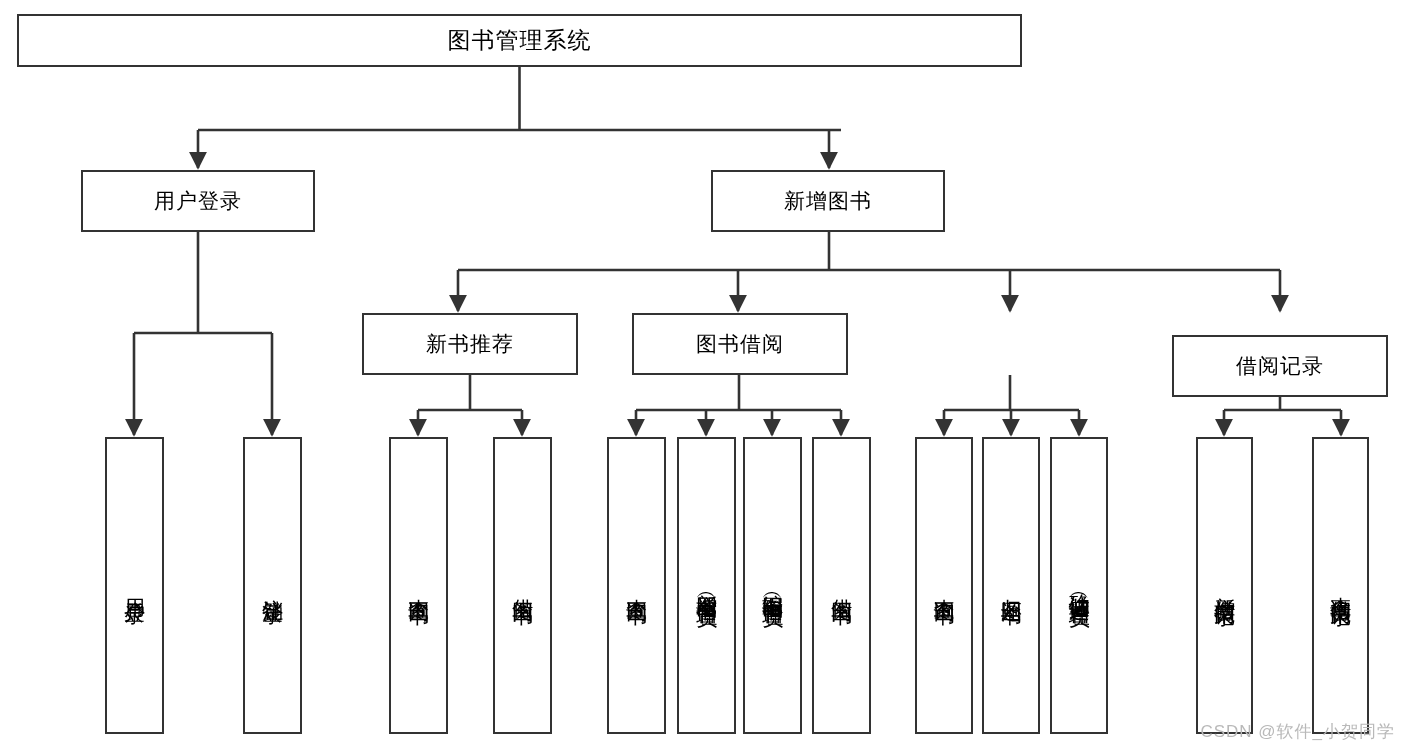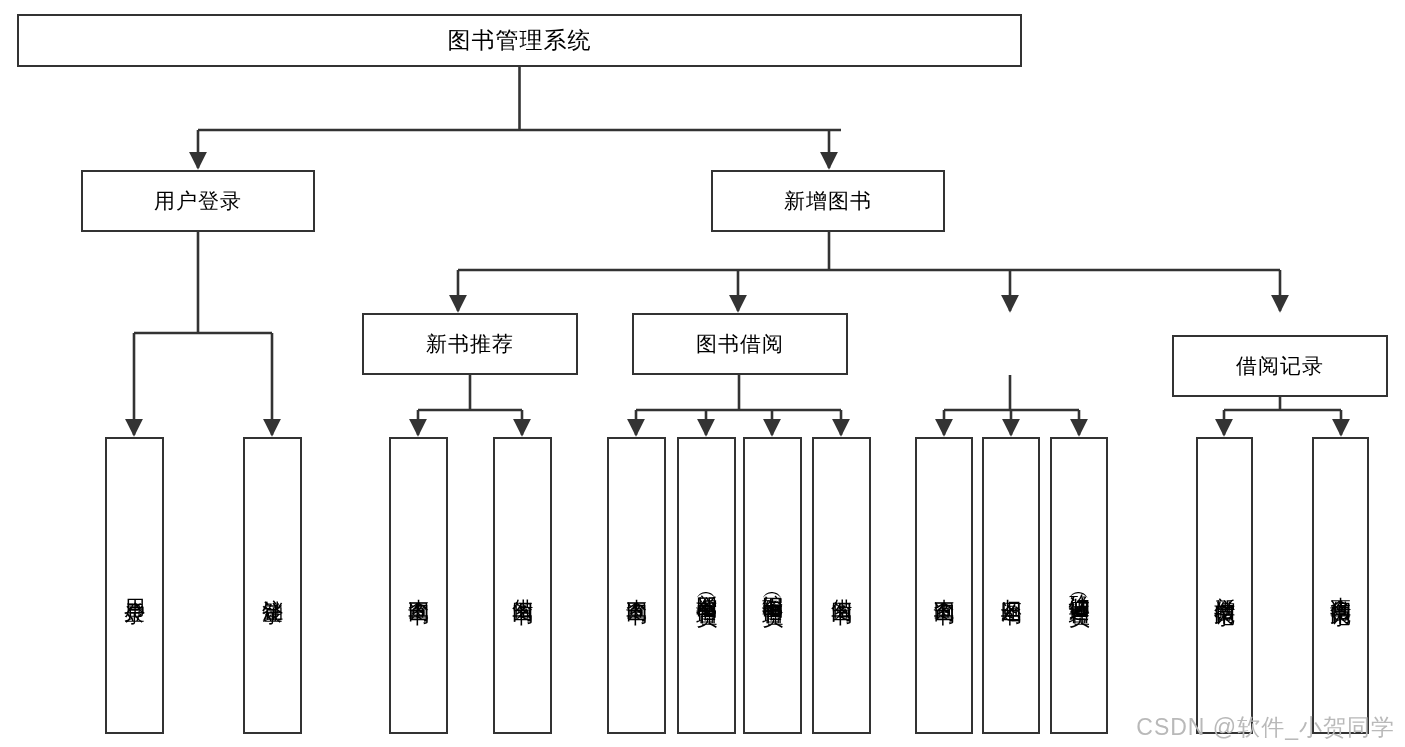--- a/index.html
+++ b/index.html
@@ -55,21 +55,21 @@
     white-space:nowrap;
     text-align:center;
   }
   .htext{
     white-space:nowrap;
   }
   .watermark{
     position:absolute;
     right:10px;
     bottom:4px;
-    font-size:23px;
+    font-size:17px;
     color:#b9b9b9;
     letter-spacing:1px;
     z-index:3;
     white-space:nowrap;
   }
 </style>
 </head>
 <body>
 
 <div id="canvas">

